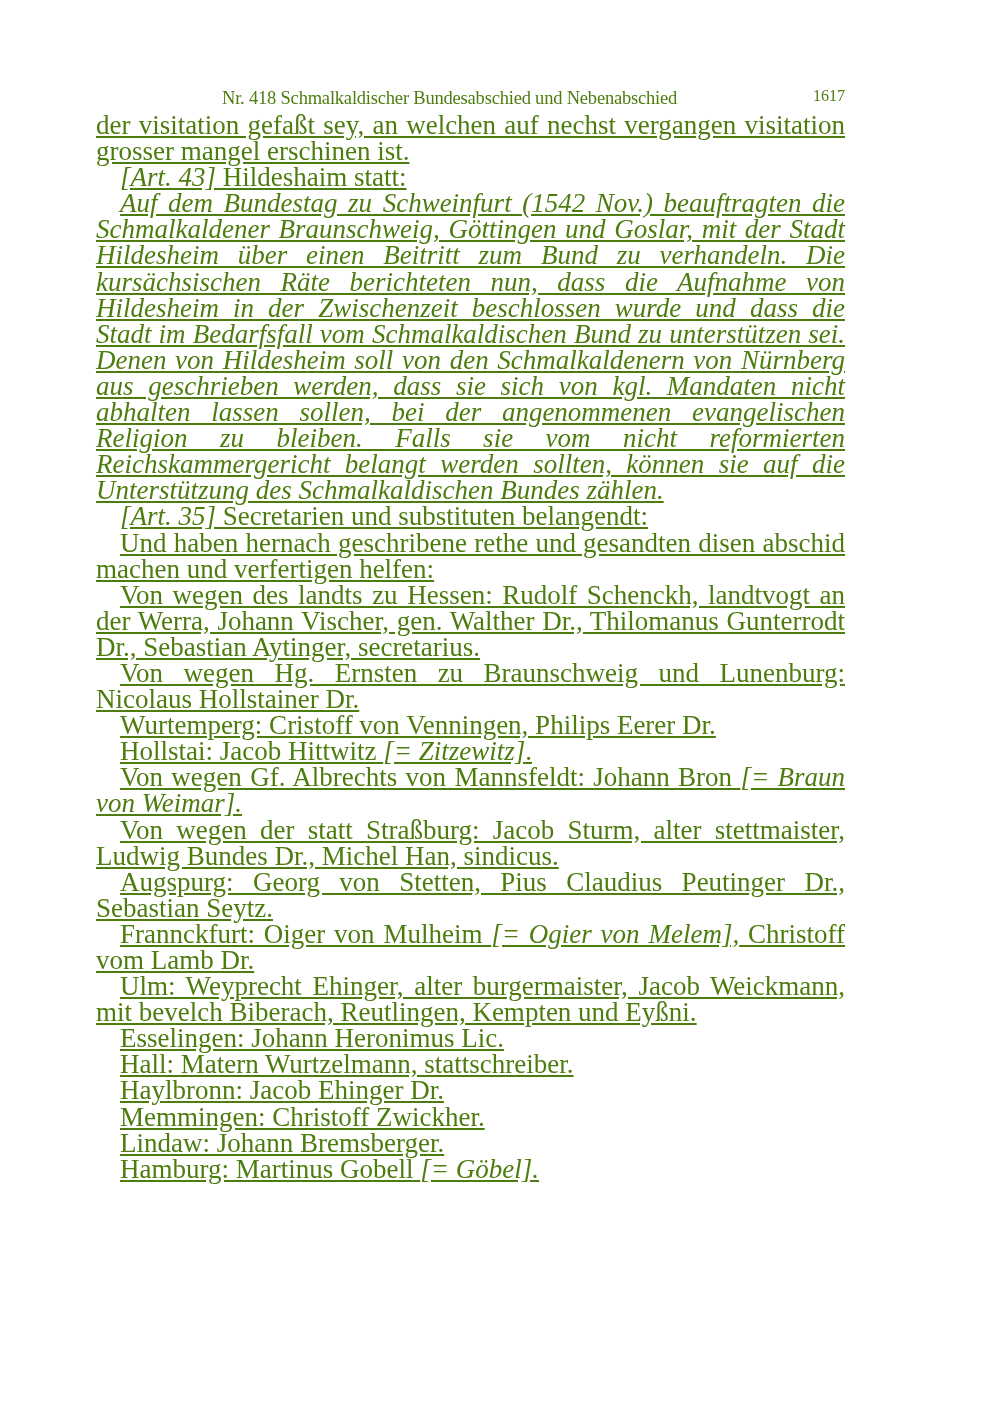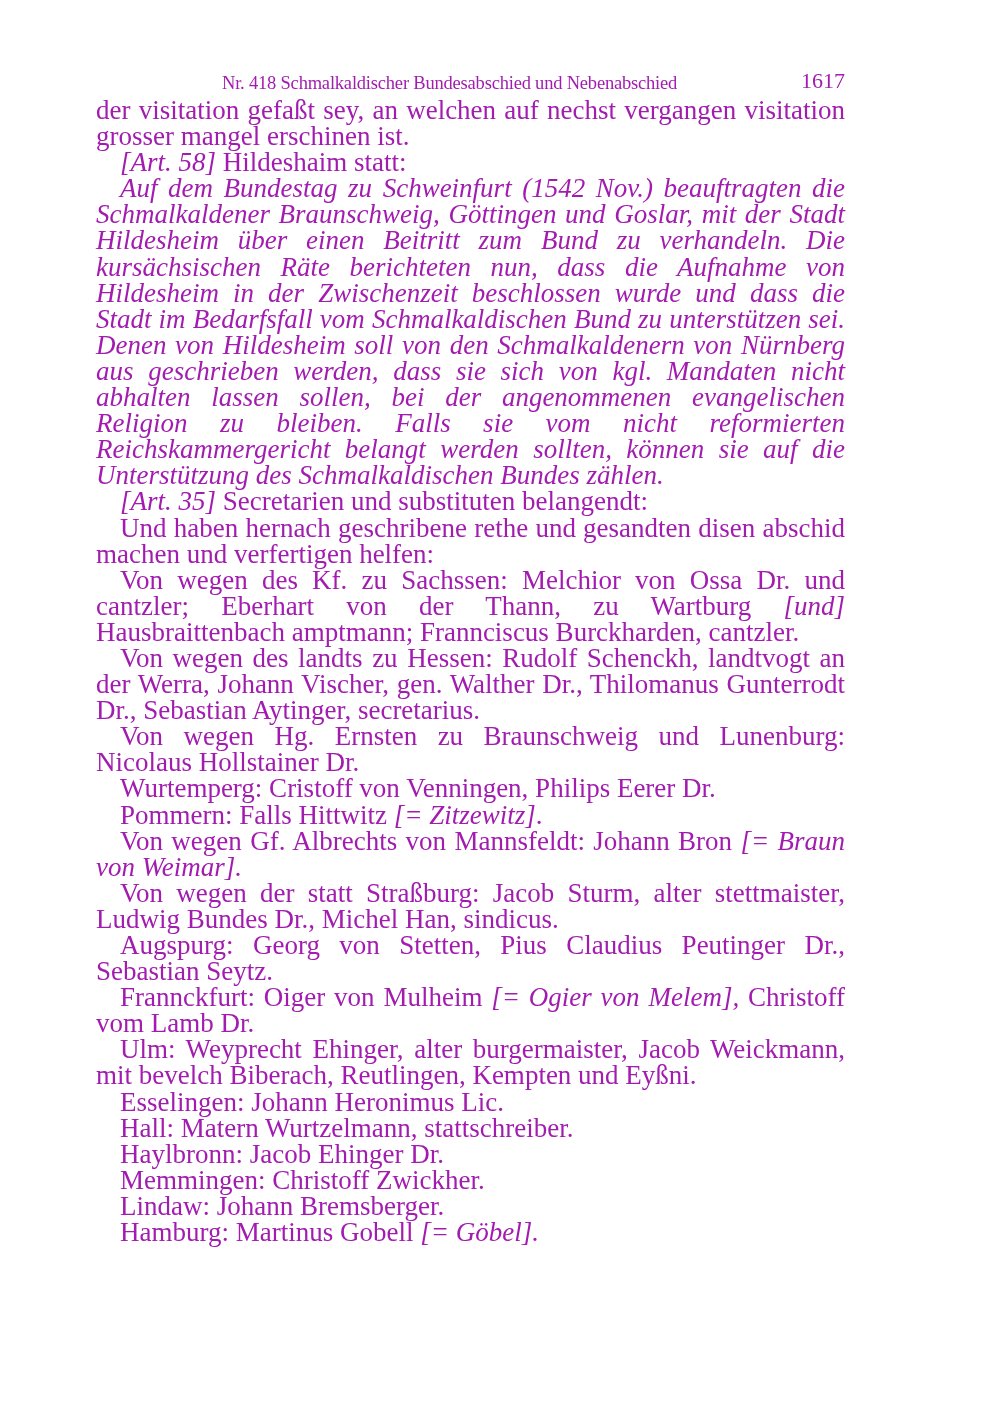--- a/index.html
+++ b/index.html
@@ -1,50 +1,50 @@
 <!DOCTYPE html>
 <html><head>
 <meta charset="utf-8">
 <style>
   html, body { margin: 0; padding: 0; background: #ffffff; }
   body { width: 1004px; height: 1418px; position: relative; overflow: hidden; }
   .page {
-    position: absolute; left: 96px; top: 65px; width: 749px;
+    position: absolute; left: 96px; top: 80px; width: 749px;
     font-family: "Liberation Serif", "DejaVu Serif", serif;
-    color: #a21caf;
+    color: #4d7c0f;
+    text-decoration: underline;
   }
   .header {
     position: relative; height: 32px; font-size: 19px; line-height: 32px;
   }
   .header .title { position: absolute; left: 126px; top: 2px; font-size: 18.5px; letter-spacing: -0.2px; }
-  .header .pageno { position: absolute; right: 0; top: 0; font-size: 22px; }
+  .header .pageno { position: absolute; right: 0; top: 0; font-size: 16px; }
   .body { font-size: 27px; line-height: 26.1px; text-align: justify; }
   .p { margin: 0; text-indent: 24px; hyphens: manual; }
   .p.noindent { text-indent: 0; }
   .it { font-style: italic; }
 </style>
 </head>
 <body>
 
 <div class="page">
   <div class="header">
     <span class="title">Nr. 418 Schmalkaldischer Bundesabschied und Nebenabschied</span>
     <span class="pageno">1617</span>
   </div>
   <div class="body" id="body">
       <p class="p noindent"><span>der visitation gefaßt sey, an welchen auf nechst vergangen visitation grosser mangel erschinen ist.</span></p>
-      <p class="p"><span class="it">[Art. 58]</span><span> Hildeshaim statt:</span></p>
+      <p class="p"><span class="it">[Art. 43]</span><span> Hildeshaim statt:</span></p>
       <p class="p"><span class="it">Auf dem Bundestag zu Schweinfurt (1542 Nov.) beauftragten die Schmalkal­dener Braunschweig, Göttingen und Goslar, mit der Stadt Hildesheim über einen Beitritt zum Bund zu verhandeln. Die kursächsischen Räte berichteten nun, dass die Aufnahme von Hildesheim in der Zwischenzeit beschlossen wurde und dass die Stadt im Bedarfsfall vom Schmalkaldischen Bund zu unterstützen sei. Denen von Hildesheim soll von den Schmalkaldenern von Nürnberg aus geschrieben werden, dass sie sich von kgl. Mandaten nicht abhalten lassen sollen, bei der angenommenen evangelischen Religion zu bleiben. Falls sie vom nicht reformierten Reichskammerge­richt belangt werden sollten, können sie auf die Unterstützung des Schmalkaldischen Bundes zählen.</span></p>
       <p class="p"><span class="it">[Art. 35]</span><span> Secretarien und substituten belangendt:</span></p>
       <p class="p"><span>Und haben hernach geschribene rethe und gesandten disen abschid machen und verfertigen helfen:</span></p>
-      <p class="p"><span>Von wegen des Kf. zu Sachssen: Melchior von Ossa Dr. und cantzler; Eberhart von der Thann, zu Wartburg </span><span class="it">[und]</span><span> Hausbraittenbach amptmann; Frannciscus Burckharden, cantzler.</span></p>
       <p class="p"><span>Von wegen des landts zu Hessen: Rudolf Schenckh, landtvogt an der Werra, Johann Vischer, gen. Walther Dr., Thilomanus Gunterrodt Dr., Sebastian Aytinger, secretarius.</span></p>
       <p class="p"><span>Von wegen Hg. Ernsten zu Braunschweig und Lunenburg: Nicolaus Hollstai­ner Dr.</span></p>
       <p class="p"><span>Wurtemperg: Cristoff von Venningen, Philips Eerer Dr.</span></p>
-      <p class="p"><span>Pommern: Falls Hittwitz </span><span class="it">[= Zitzewitz]</span><span>.</span></p>
+      <p class="p"><span>Hollstai: Jacob Hittwitz </span><span class="it">[= Zitzewitz]</span><span>.</span></p>
       <p class="p"><span>Von wegen Gf. Albrechts von Mannsfeldt: Johann Bron </span><span class="it">[= Braun von Weimar].</span></p>
       <p class="p"><span>Von wegen der statt Straßburg: Jacob Sturm, alter stettmaister, Ludwig Bundes Dr., Michel Han, sindicus.</span></p>
       <p class="p"><span>Augspurg: Georg von Stetten, Pius Claudius Peutinger Dr., Sebastian Seytz.</span></p>
       <p class="p"><span>Frannckfurt: Oiger von Mulheim </span><span class="it">[= Ogier von Melem],</span><span> Christoff vom Lamb Dr.</span></p>
       <p class="p"><span>Ulm: Weyprecht Ehinger, alter burgermaister, Jacob Weickmann, mit be­velch Biberach, Reutlingen, Kempten und Eyßni.</span></p>
       <p class="p"><span>Esselingen: Johann Heronimus Lic.</span></p>
       <p class="p"><span>Hall: Matern Wurtzelmann, stattschreiber.</span></p>
       <p class="p"><span>Haylbronn: Jacob Ehinger Dr.</span></p>
       <p class="p"><span>Memmingen: Christoff Zwickher.</span></p>
       <p class="p"><span>Lindaw: Johann Bremsberger.</span></p>

